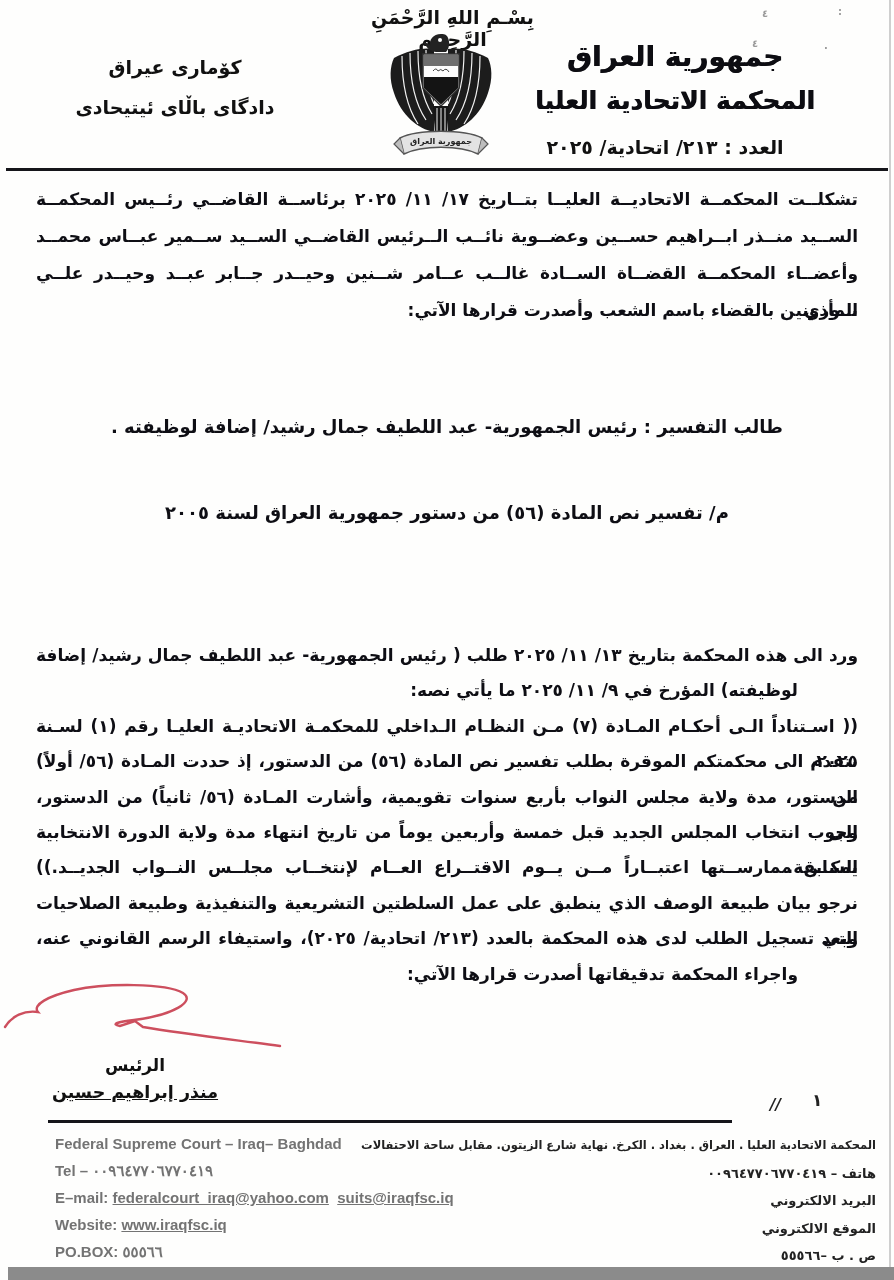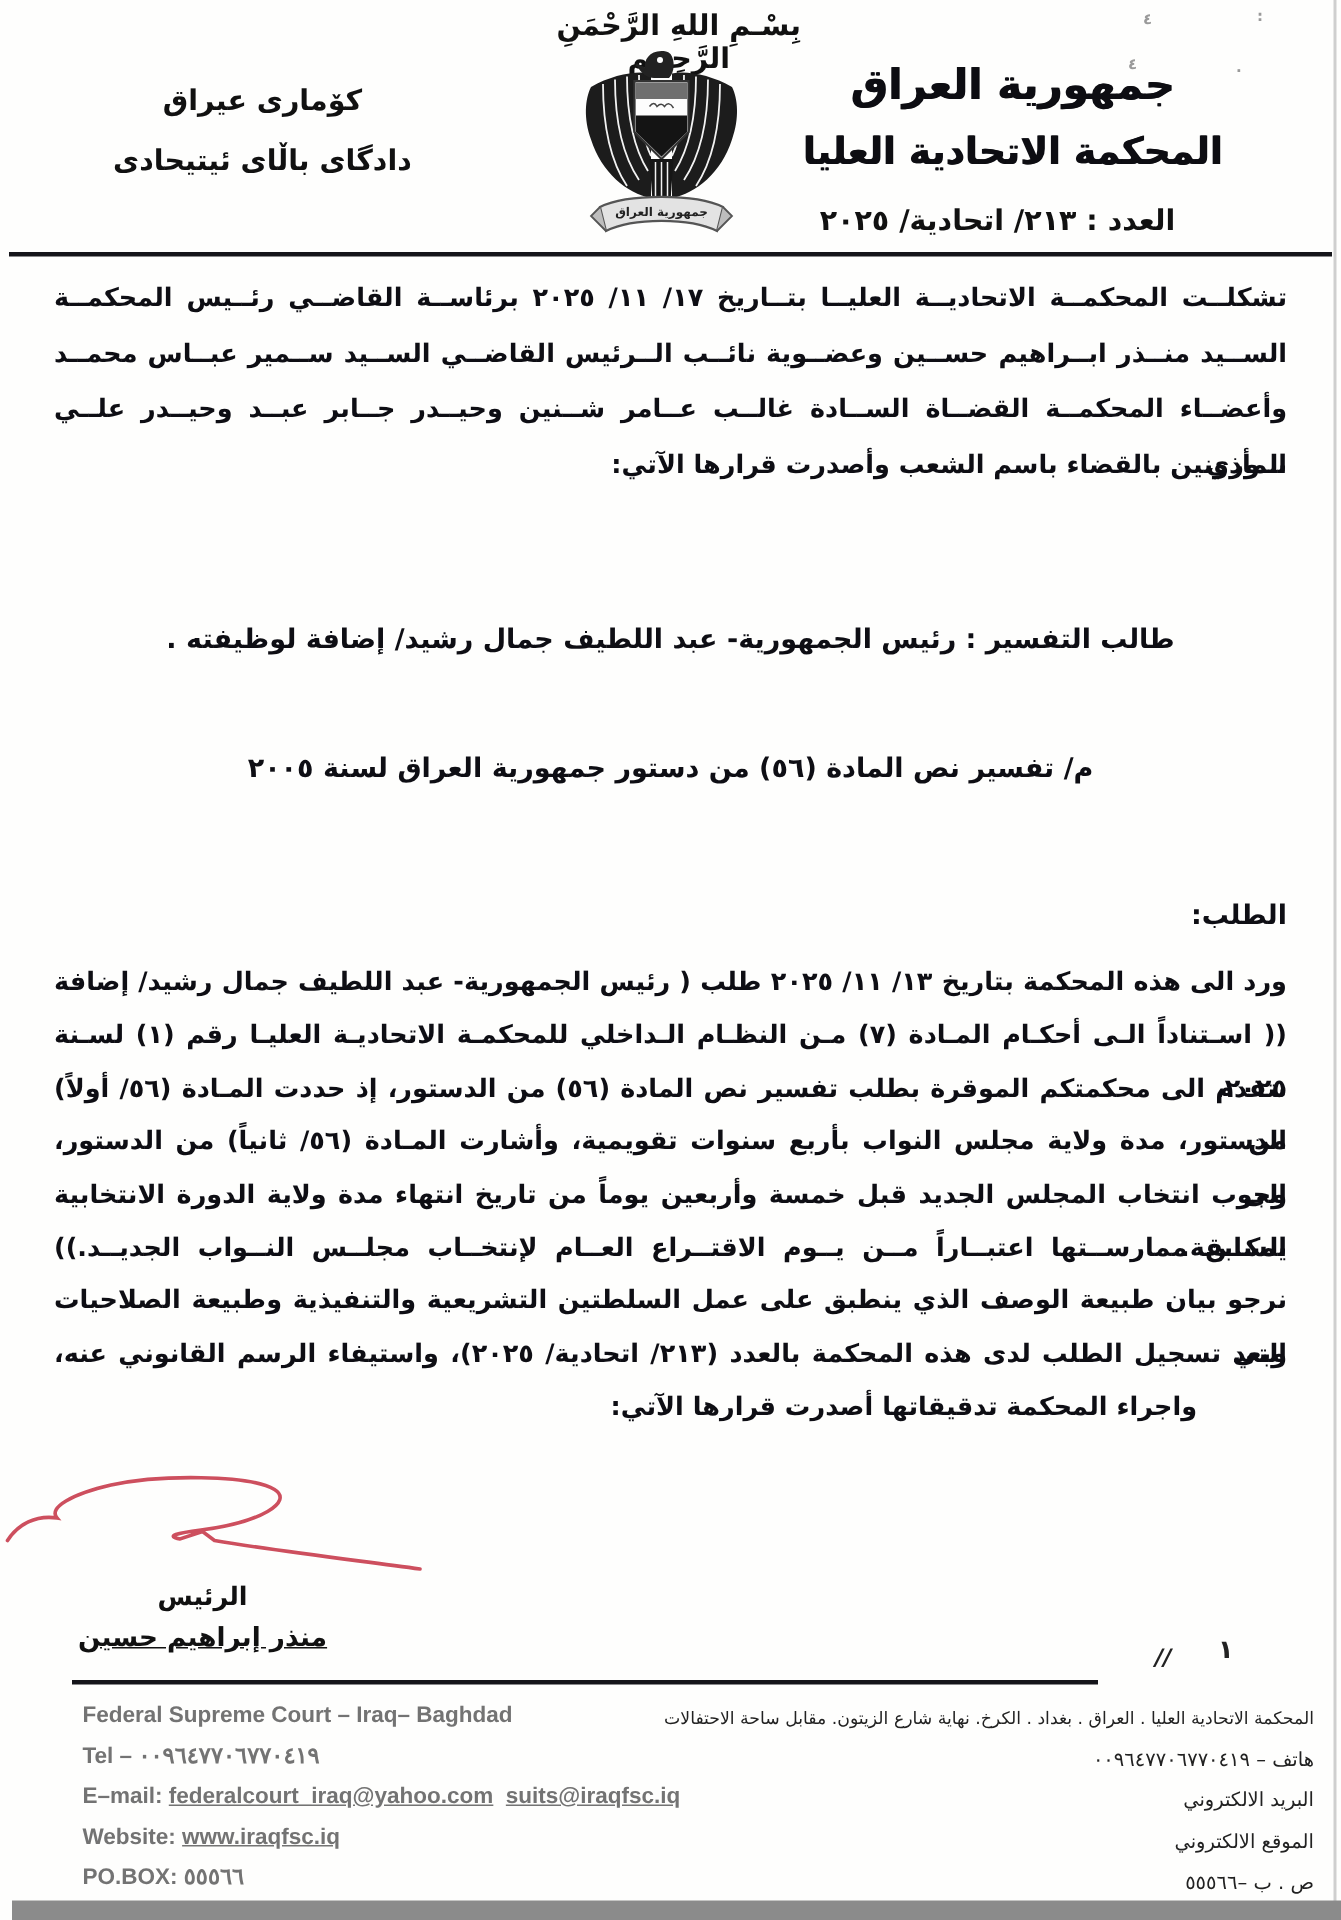--- a/index.html
+++ b/index.html
@@ -51,21 +51,21 @@
   .note-slashes{left:770px;top:1096px;font-size:15px;font-weight:bold;
     color:#222;font-style:italic;direction:ltr;}
   .note-page{left:812px;top:1090px;font-size:17px;font-weight:bold;color:#222;}
   .rule-footer{left:48px;top:1120px;width:684px;height:3.4px;background:#15151a;}
   .f-en{left:55px;top:1130px;width:430px;direction:ltr;text-align:left;
     font-family:"Liberation Sans",sans-serif;font-weight:bold;color:#737373;
     font-size:15px;}
   .f-en div{height:27px;line-height:27px;white-space:nowrap;}
   .f-en .u{text-decoration:underline;}
   .f-ar{left:430px;top:1132px;width:446px;text-align:right;
-    font-weight:normal;color:#222;font-size:13px;}
+    font-weight:bold;color:#222;font-size:13px;}
   .f-ar div{height:27.5px;line-height:27.5px;white-space:nowrap;}
   .f-ar .addr{font-size:11.5px;}
   
   .gray-bar{left:8px;right:0;bottom:0;height:13px;background:#8b8b8b;}
   .edge-right{right:3px;top:0;bottom:0;width:2px;background:#cfcfcf;}
   .speck{color:#9a9a9a;font-size:10px;font-weight:bold;}
 </style>
 </head>
 <body>
 
@@ -123,24 +123,24 @@
   <div class="abs para1">
     <div class="line j">تشكلــت المحكمــة الاتحاديــة العليــا بتــاريخ ١٧/ ١١/ ٢٠٢٥ برئاســة القاضــي رئــيس المحكمــة</div>
     <div class="line j">الســيد منــذر ابــراهيم حســين وعضــوية نائــب الــرئيس القاضــي الســيد ســمير عبــاس محمــد</div>
     <div class="line j">وأعضــاء المحكمــة القضــاة الســادة غالــب عــامر شــنين وحيــدر جــابر عبــد وحيــدر علــي نــوري</div>
     <div class="line r">المأذونين بالقضاء باسم الشعب وأصدرت قرارها الآتي:</div>
   </div>
 
   <div class="abs requester">طالب التفسير : رئيس الجمهورية- عبد اللطيف جمال رشيد/ إضافة لوظيفته .</div>
   <div class="abs subject">م/ تفسير نص المادة (٥٦) من دستور جمهورية العراق لسنة ٢٠٠٥</div>
 
-  <div class="abs req-heading">الطلب:</div>
 
   <div class="abs req">
     <div class="line j">ورد الى هذه المحكمة بتاريخ ١٣/ ١١/ ٢٠٢٥ طلب ( رئيس الجمهورية- عبد اللطيف جمال رشيد/ إضافة</div>
+    <div class="line ind">لوظيفته) المؤرخ في ٩/ ١١/ ٢٠٢٥ ما يأتي نصه:</div>
     <div class="line j">(( اسـتناداً الـى أحكـام المـادة (٧) مـن النظـام الـداخلي للمحكمـة الاتحاديـة العليـا رقم (١) لسـنة ٢٠٢٥،</div>
     <div class="line j">نتقدم الى محكمتكم الموقرة بطلب تفسير نص المادة (٥٦) من الدستور، إذ حددت المـادة (٥٦/ أولاً) من</div>
     <div class="line j">الدستور، مدة ولاية مجلس النواب بأربع سنوات تقويمية، وأشارت المـادة (٥٦/ ثانياً) من الدستور، الى</div>
     <div class="line j">وجوب انتخاب المجلس الجديد قبل خمسة وأربعين يوماً من تاريخ انتهاء مدة ولاية الدورة الانتخابية السابقة.</div>
     <div class="line j">يمكــن ممارســتها اعتبــاراً مــن يــوم الاقتــراع العــام لإنتخــاب مجلــس النــواب الجديــد.))</div>
     <div class="line j">نرجو بيان طبيعة الوصف الذي ينطبق على عمل السلطتين التشريعية والتنفيذية وطبيعة الصلاحيات التي</div>
     <div class="line j">وبعد تسجيل الطلب لدى هذه المحكمة بالعدد (٢١٣/ اتحادية/ ٢٠٢٥)، واستيفاء الرسم القانوني عنه،</div>
     <div class="line ind">واجراء المحكمة تدقيقاتها أصدرت قرارها الآتي:</div>
   </div>
 

